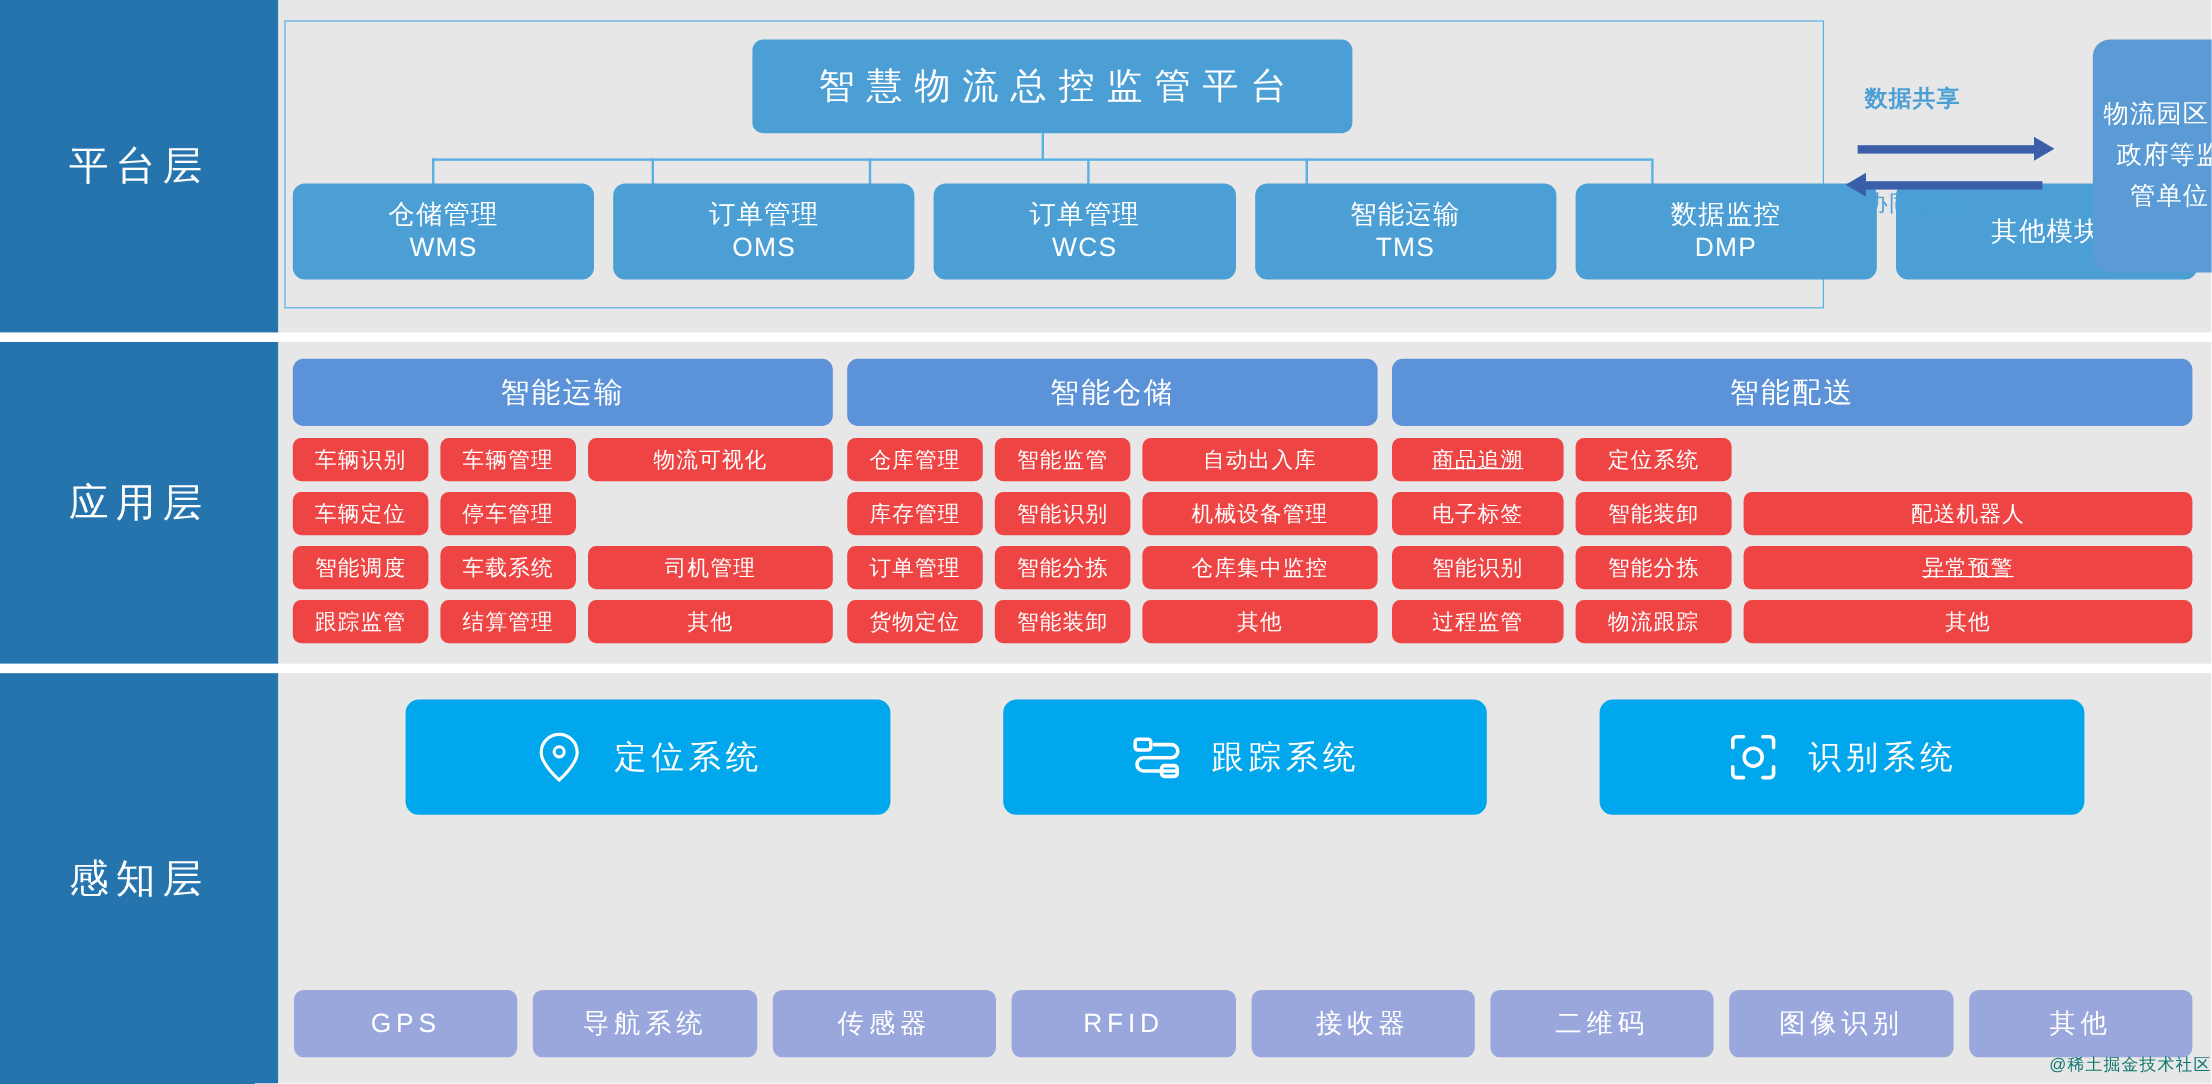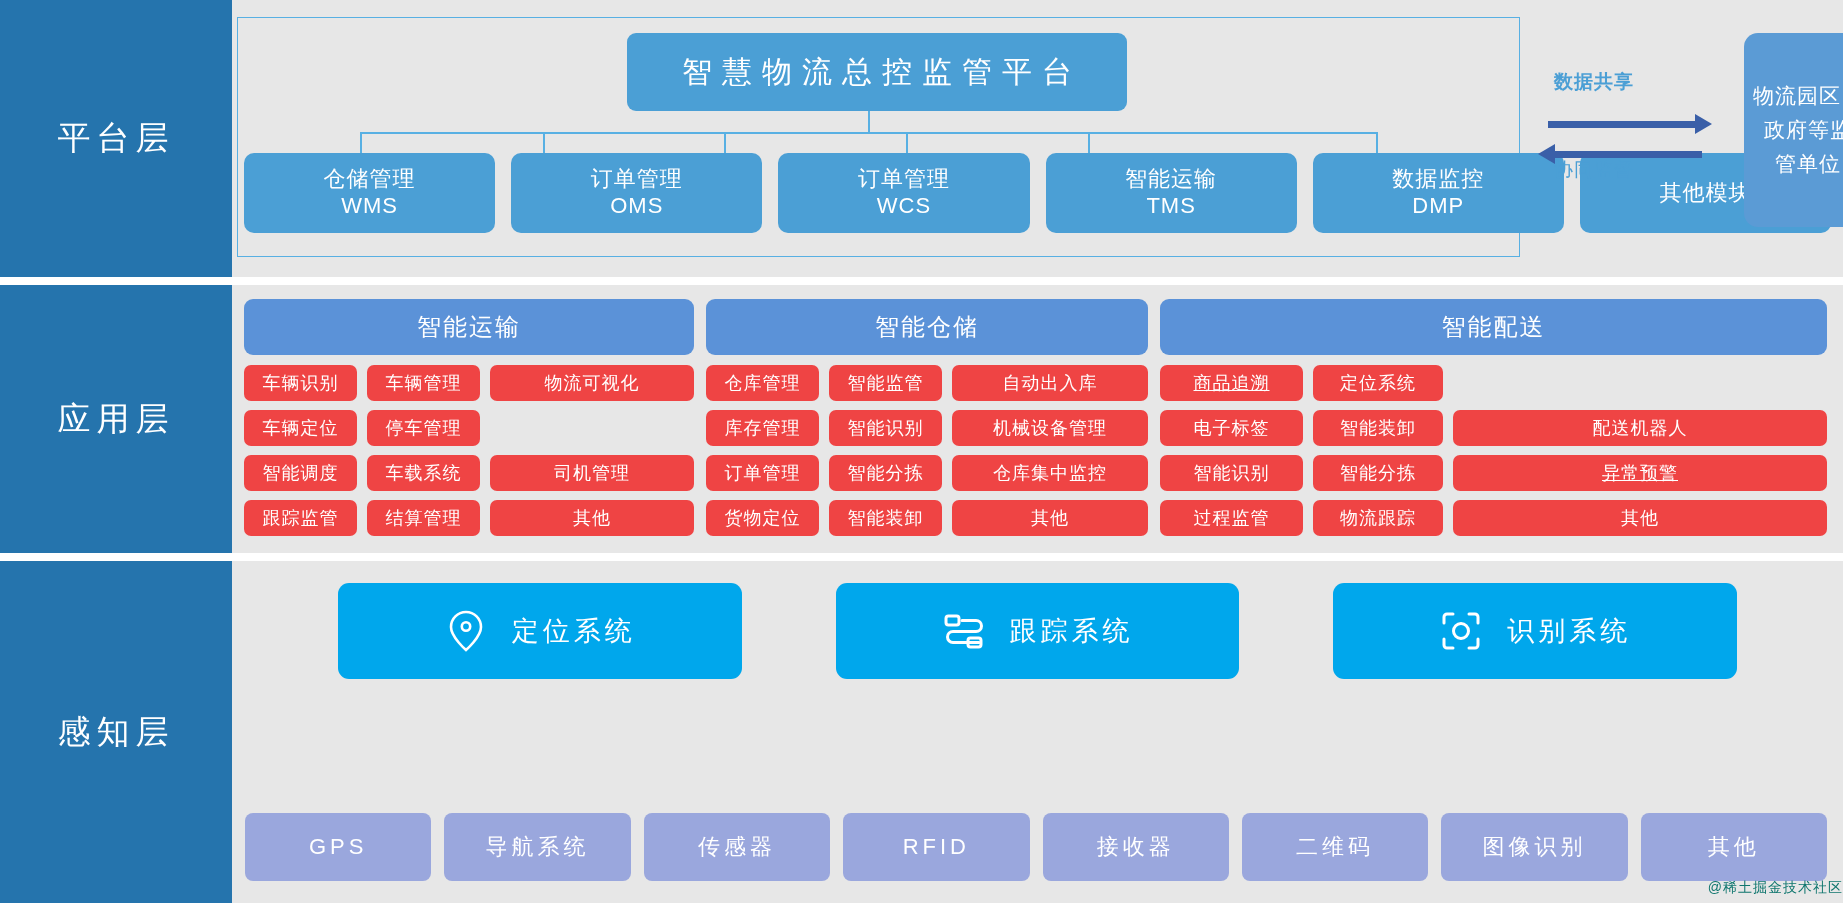--- a/index.html
+++ b/index.html
@@ -106,21 +106,21 @@
   .sense-card{
     flex:1 1 0;background:#00a7ec;border-radius:11px;
     display:flex;align-items:center;justify-content:center;gap:24px;
     color:#fff;
   }
   .sense-card .ic{width:44px;height:44px;display:flex;align-items:center;justify-content:center;}
   .sense-card .ic svg{display:block;}
   .sense-card .tx{font-size:27px;letter-spacing:4px;}
 
   .sense-tags{
-    position:absolute;left:13px;right:16px;bottom:22px;height:68px;
+    position:absolute;left:13px;right:16px;bottom:22px;height:56px;
     display:flex;gap:13px;text-align:center;
   }
   .sense-tag{
     flex:1 1 0;background:#9aa7dd;border-radius:8px;
     display:flex;align-items:center;justify-content:center;
     color:#ffffff;font-size:22px;letter-spacing:4px;
   }
 
   .watermark{
     position:absolute;right:0;bottom:6px;

